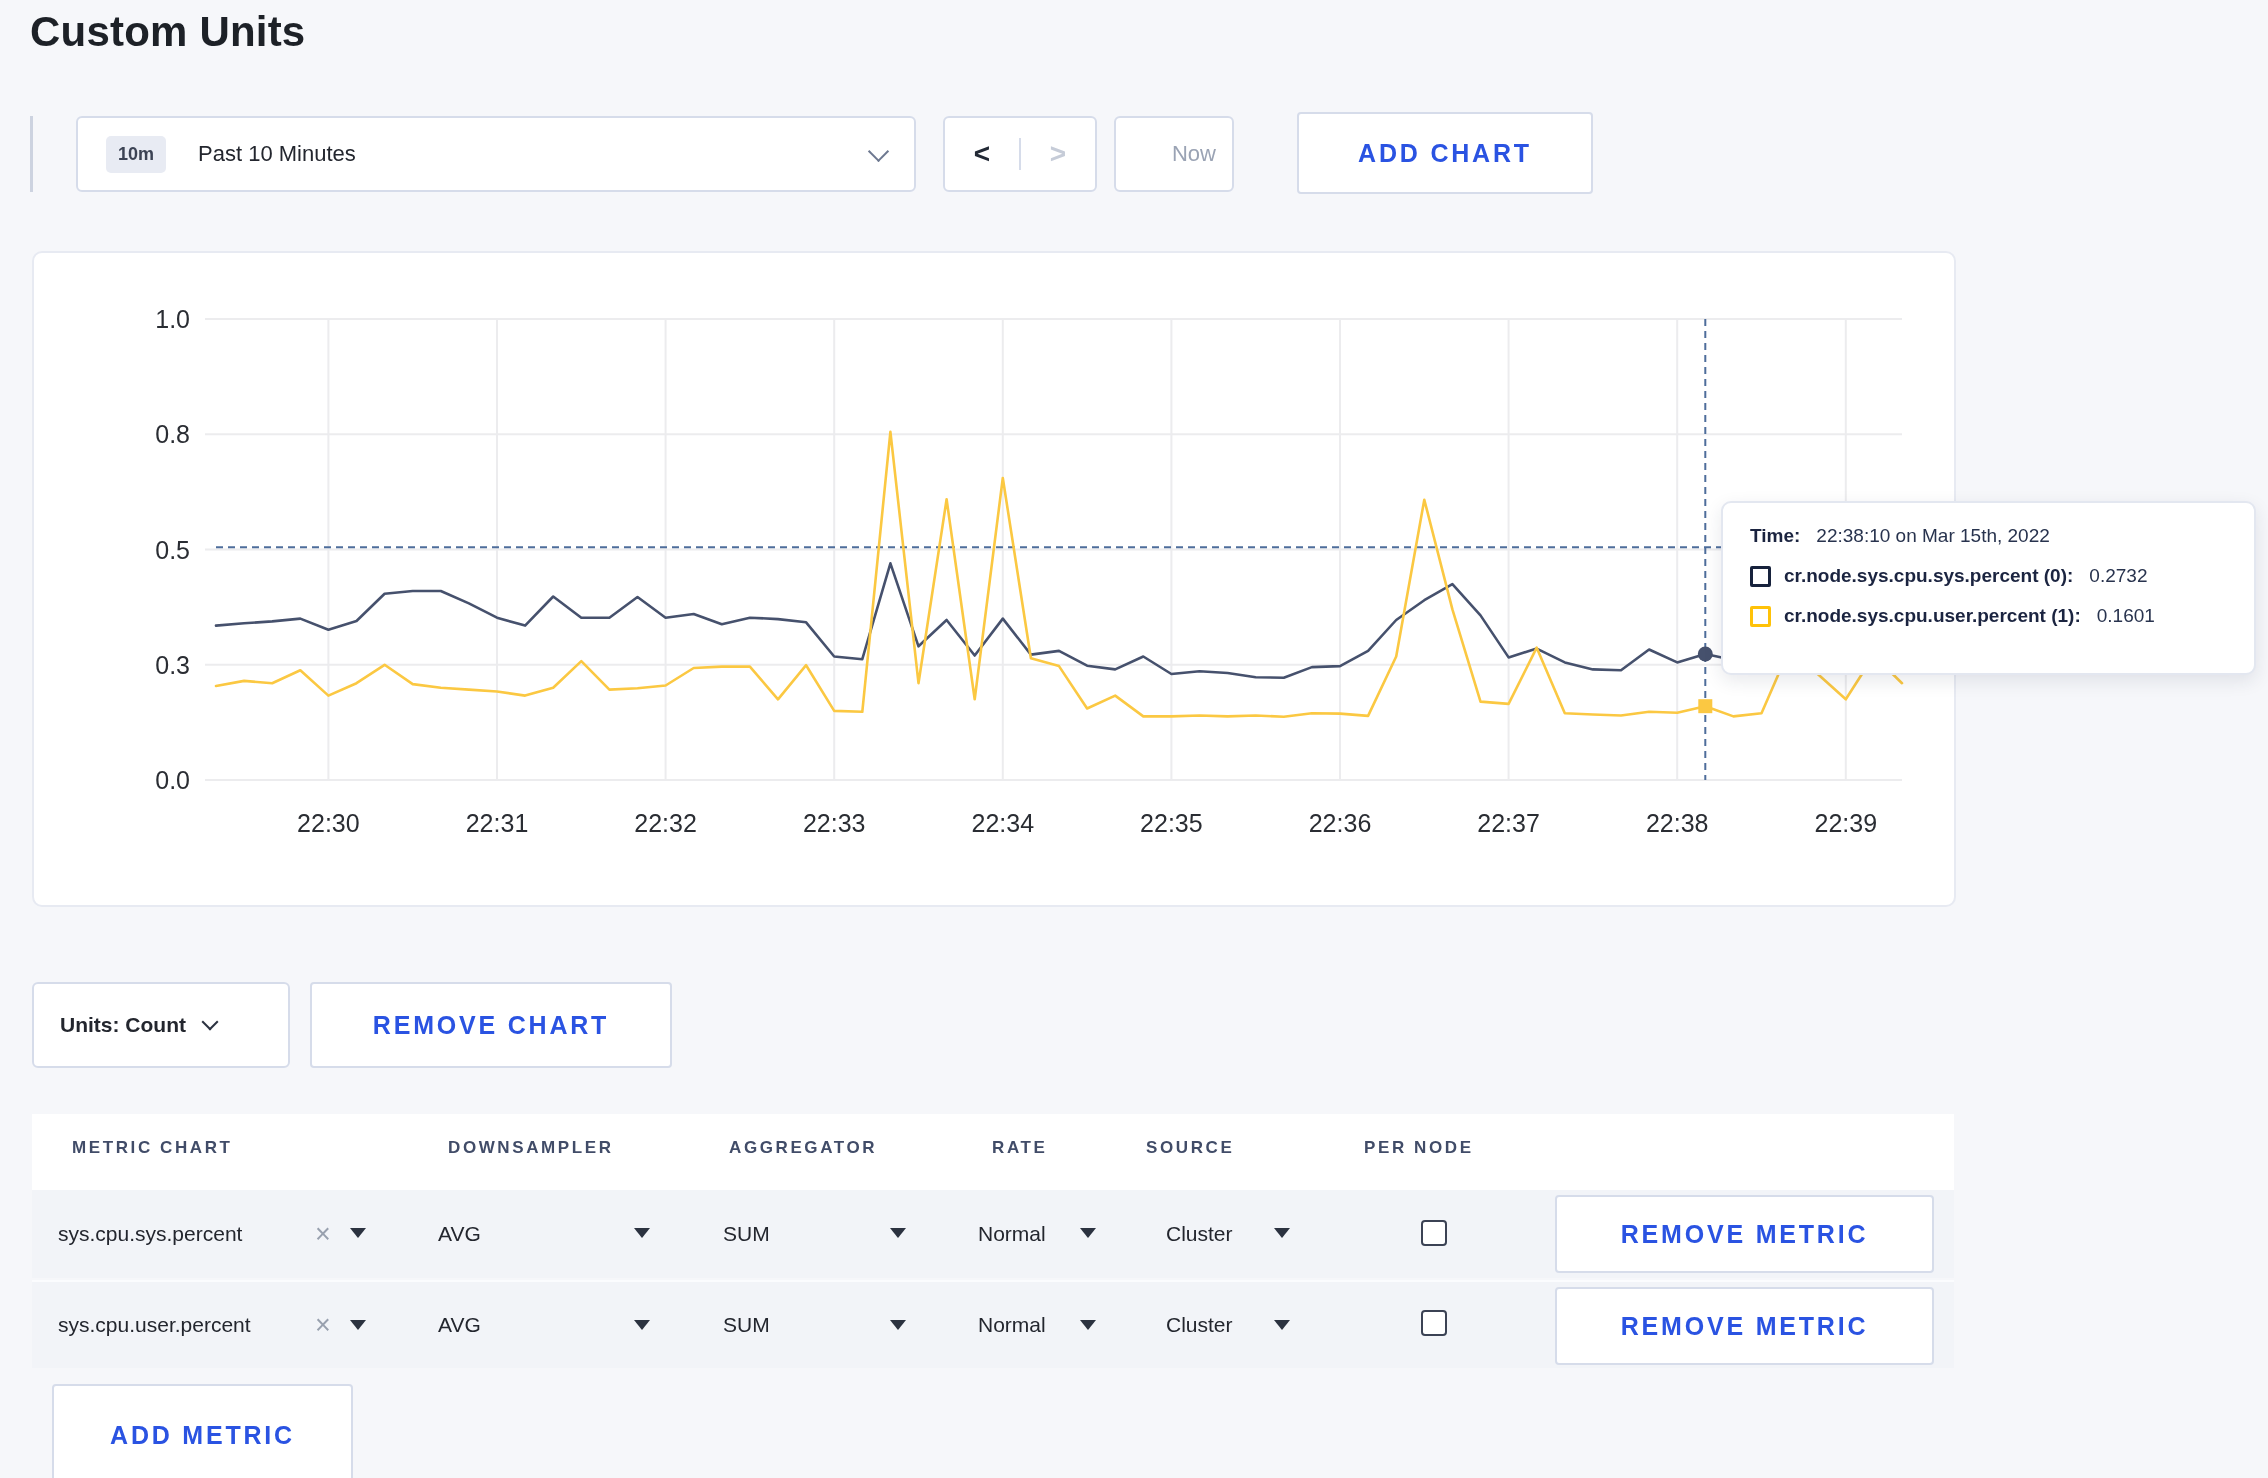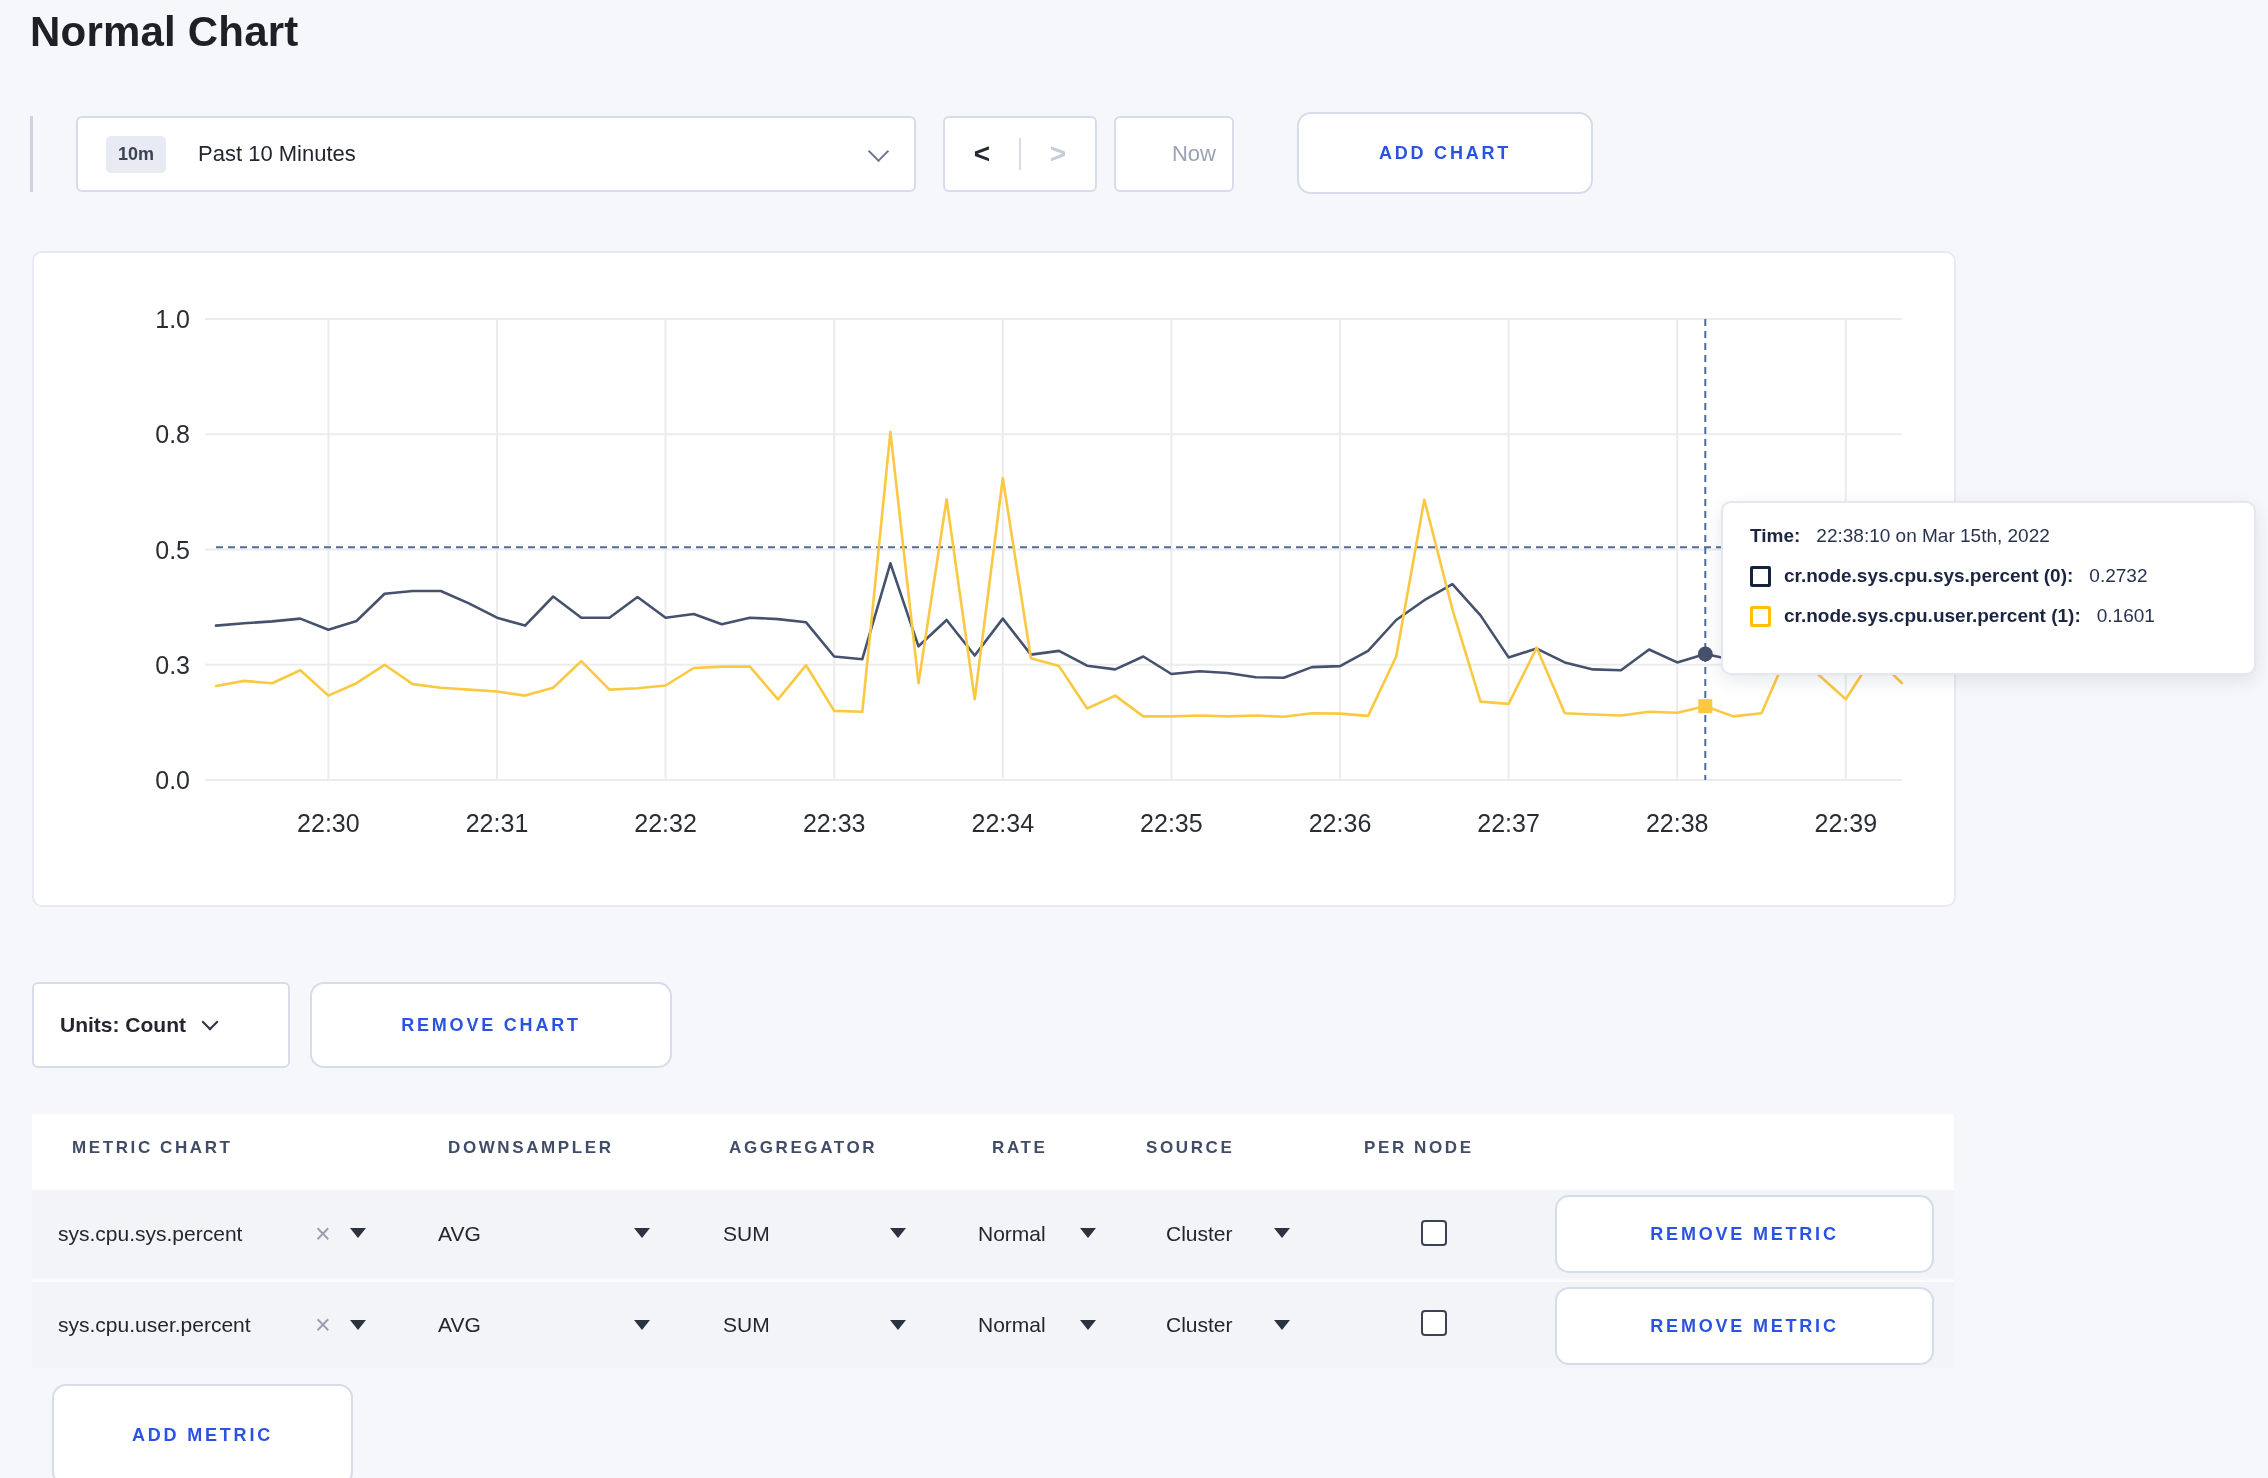--- a/index.html
+++ b/index.html
@@ -28,22 +28,22 @@
     width:13px;height:13px;border-right:2.5px solid #6d7890;border-bottom:2.5px solid #6d7890;
     transform:rotate(45deg);margin-left:auto;margin-top:-6px;
   }
   .chevron.small{width:10px;height:10px;border-color:#2b3240;margin-left:18px;}
   .nav-group{left:943px;top:116px;width:154px;height:76px;padding:0;display:flex;}
   .nav-btn{flex:1;display:flex;align-items:center;justify-content:center;font-size:28px;font-weight:700;cursor:pointer;}
   .nav-btn.prev{border-right:2px solid #d6dcea;color:#222935;}
   .nav-btn.next{color:#c6ccd8;}
   .now-btn{left:1114px;top:116px;width:120px;height:76px;justify-content:center;font-size:22px;color:#9aa3b4;cursor:pointer;padding-left:40px;}
   .btn-blue{
-    background:#fff;border:2px solid #d6dcea;border-radius:14px;
-    color:#2a53e2;font-weight:700;letter-spacing:2.8px;font-size:18px;
+    background:#fff;border:2px solid #d6dcea;border-radius:4px;
+    color:#2a53e2;font-weight:700;letter-spacing:2.8px;font-size:25px;
     display:flex;align-items:center;justify-content:center;cursor:pointer;box-sizing:border-box;
   }
   .add-chart{left:1297px;top:112px;width:296px;height:82px;}
   .chart-card{
     left:32px;top:251px;width:1924px;height:656px;background:#fff;
     border:2px solid #e7eaf2;border-radius:10px;box-sizing:border-box;
   }
   .chart-card svg{position:absolute;left:0;top:0;}
   .tooltip{
     left:1721px;top:501px;width:535px;height:174px;background:#fff;
@@ -75,21 +75,21 @@
   .checkbox{
     position:absolute;width:26px;height:26px;border:2.5px solid #3b4254;border-radius:4px;
     background:#fff;box-sizing:border-box;cursor:pointer;
   }
   .remove-metric{position:absolute;left:1523px;width:379px;height:78px;top:5px;background:#fff;}
   .add-metric{left:52px;top:1384px;width:301px;height:102px;}
 </style>
 </head>
 <body>
 
-<div class="abs page-title">Normal Chart</div>
+<div class="abs page-title">Custom Units</div>
 
 <div class="abs vdivider"></div>
 
 <div class="abs control time-select">
   <span class="time-badge">10m</span>
   <span class="time-label">Past 10 Minutes</span>
   <span class="chevron"></span>
 </div>
 
 <div class="abs control nav-group">

